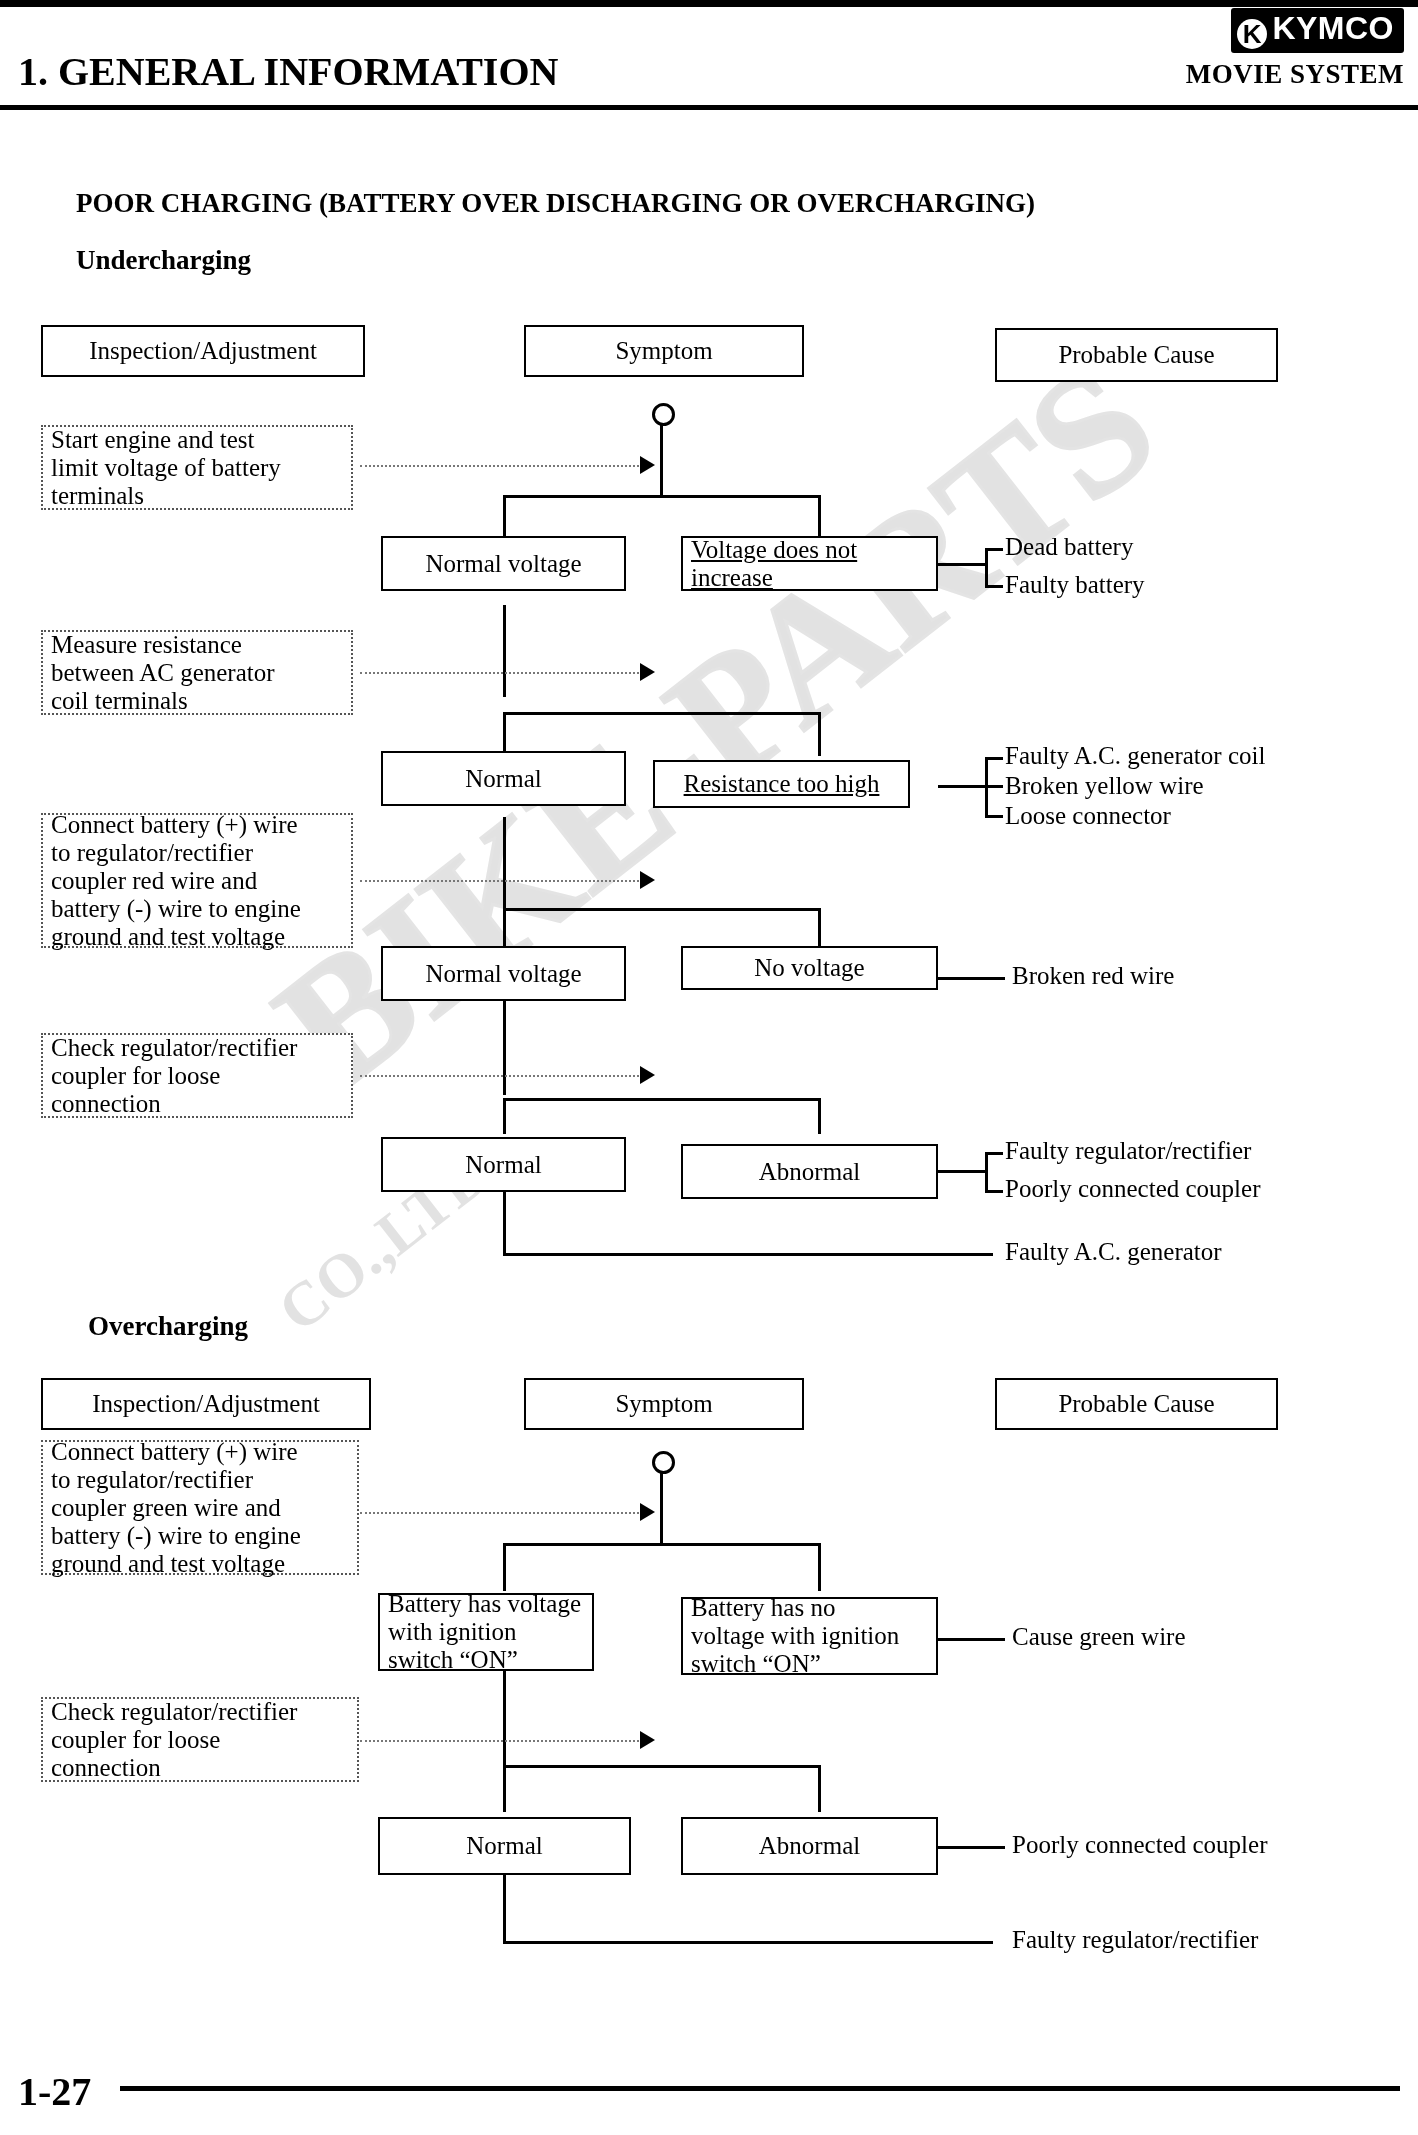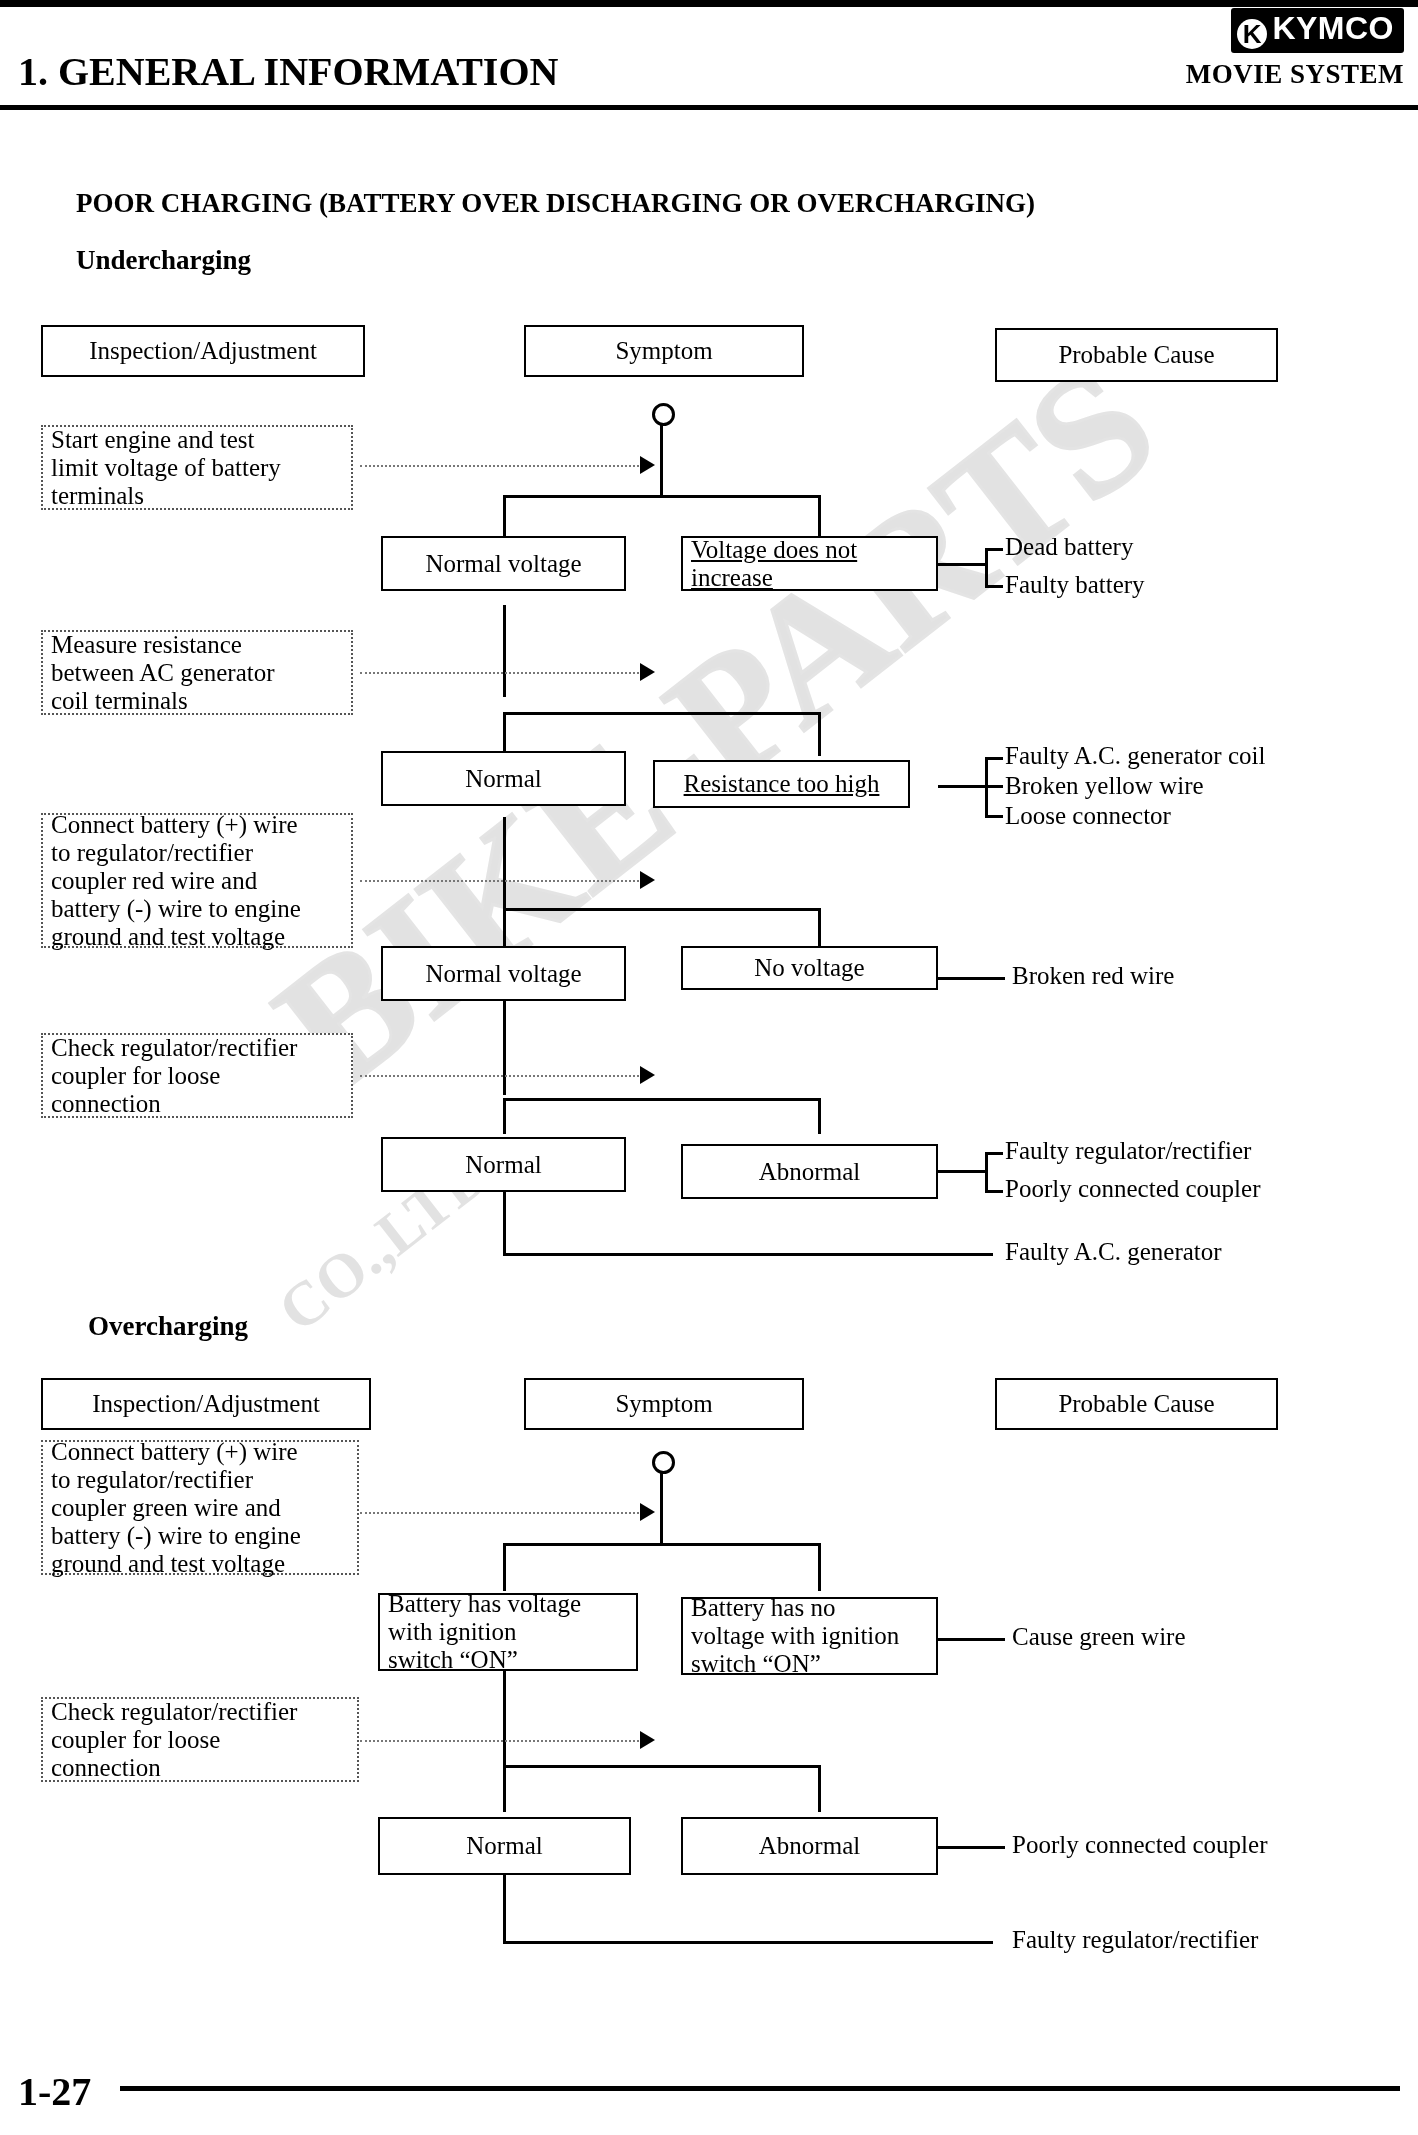--- a/index.html
+++ b/index.html
@@ -386,21 +386,21 @@
 coupler green wire and
 battery (-) wire to engine
 ground and test voltage</span>
 </div>
 <div class="box dotted left" style="left:41px; top:1697px; width:318px; height:85px;">
   <span class="txt">Check regulator/rectifier
 coupler for loose
 connection</span>
 </div>
 
-<div class="box left" style="left:378px; top:1593px; width:260px; height:78px;">
+<div class="box left" style="left:378px; top:1593px; width:216px; height:78px;">
   <span class="txt">Battery has voltage
 with ignition
 switch “ON”</span>
 </div>
 <div class="box left" style="left:681px; top:1597px; width:257px; height:78px;">
   <span class="txt">Battery has no
 voltage with ignition
 switch “ON”</span>
 </div>
 

